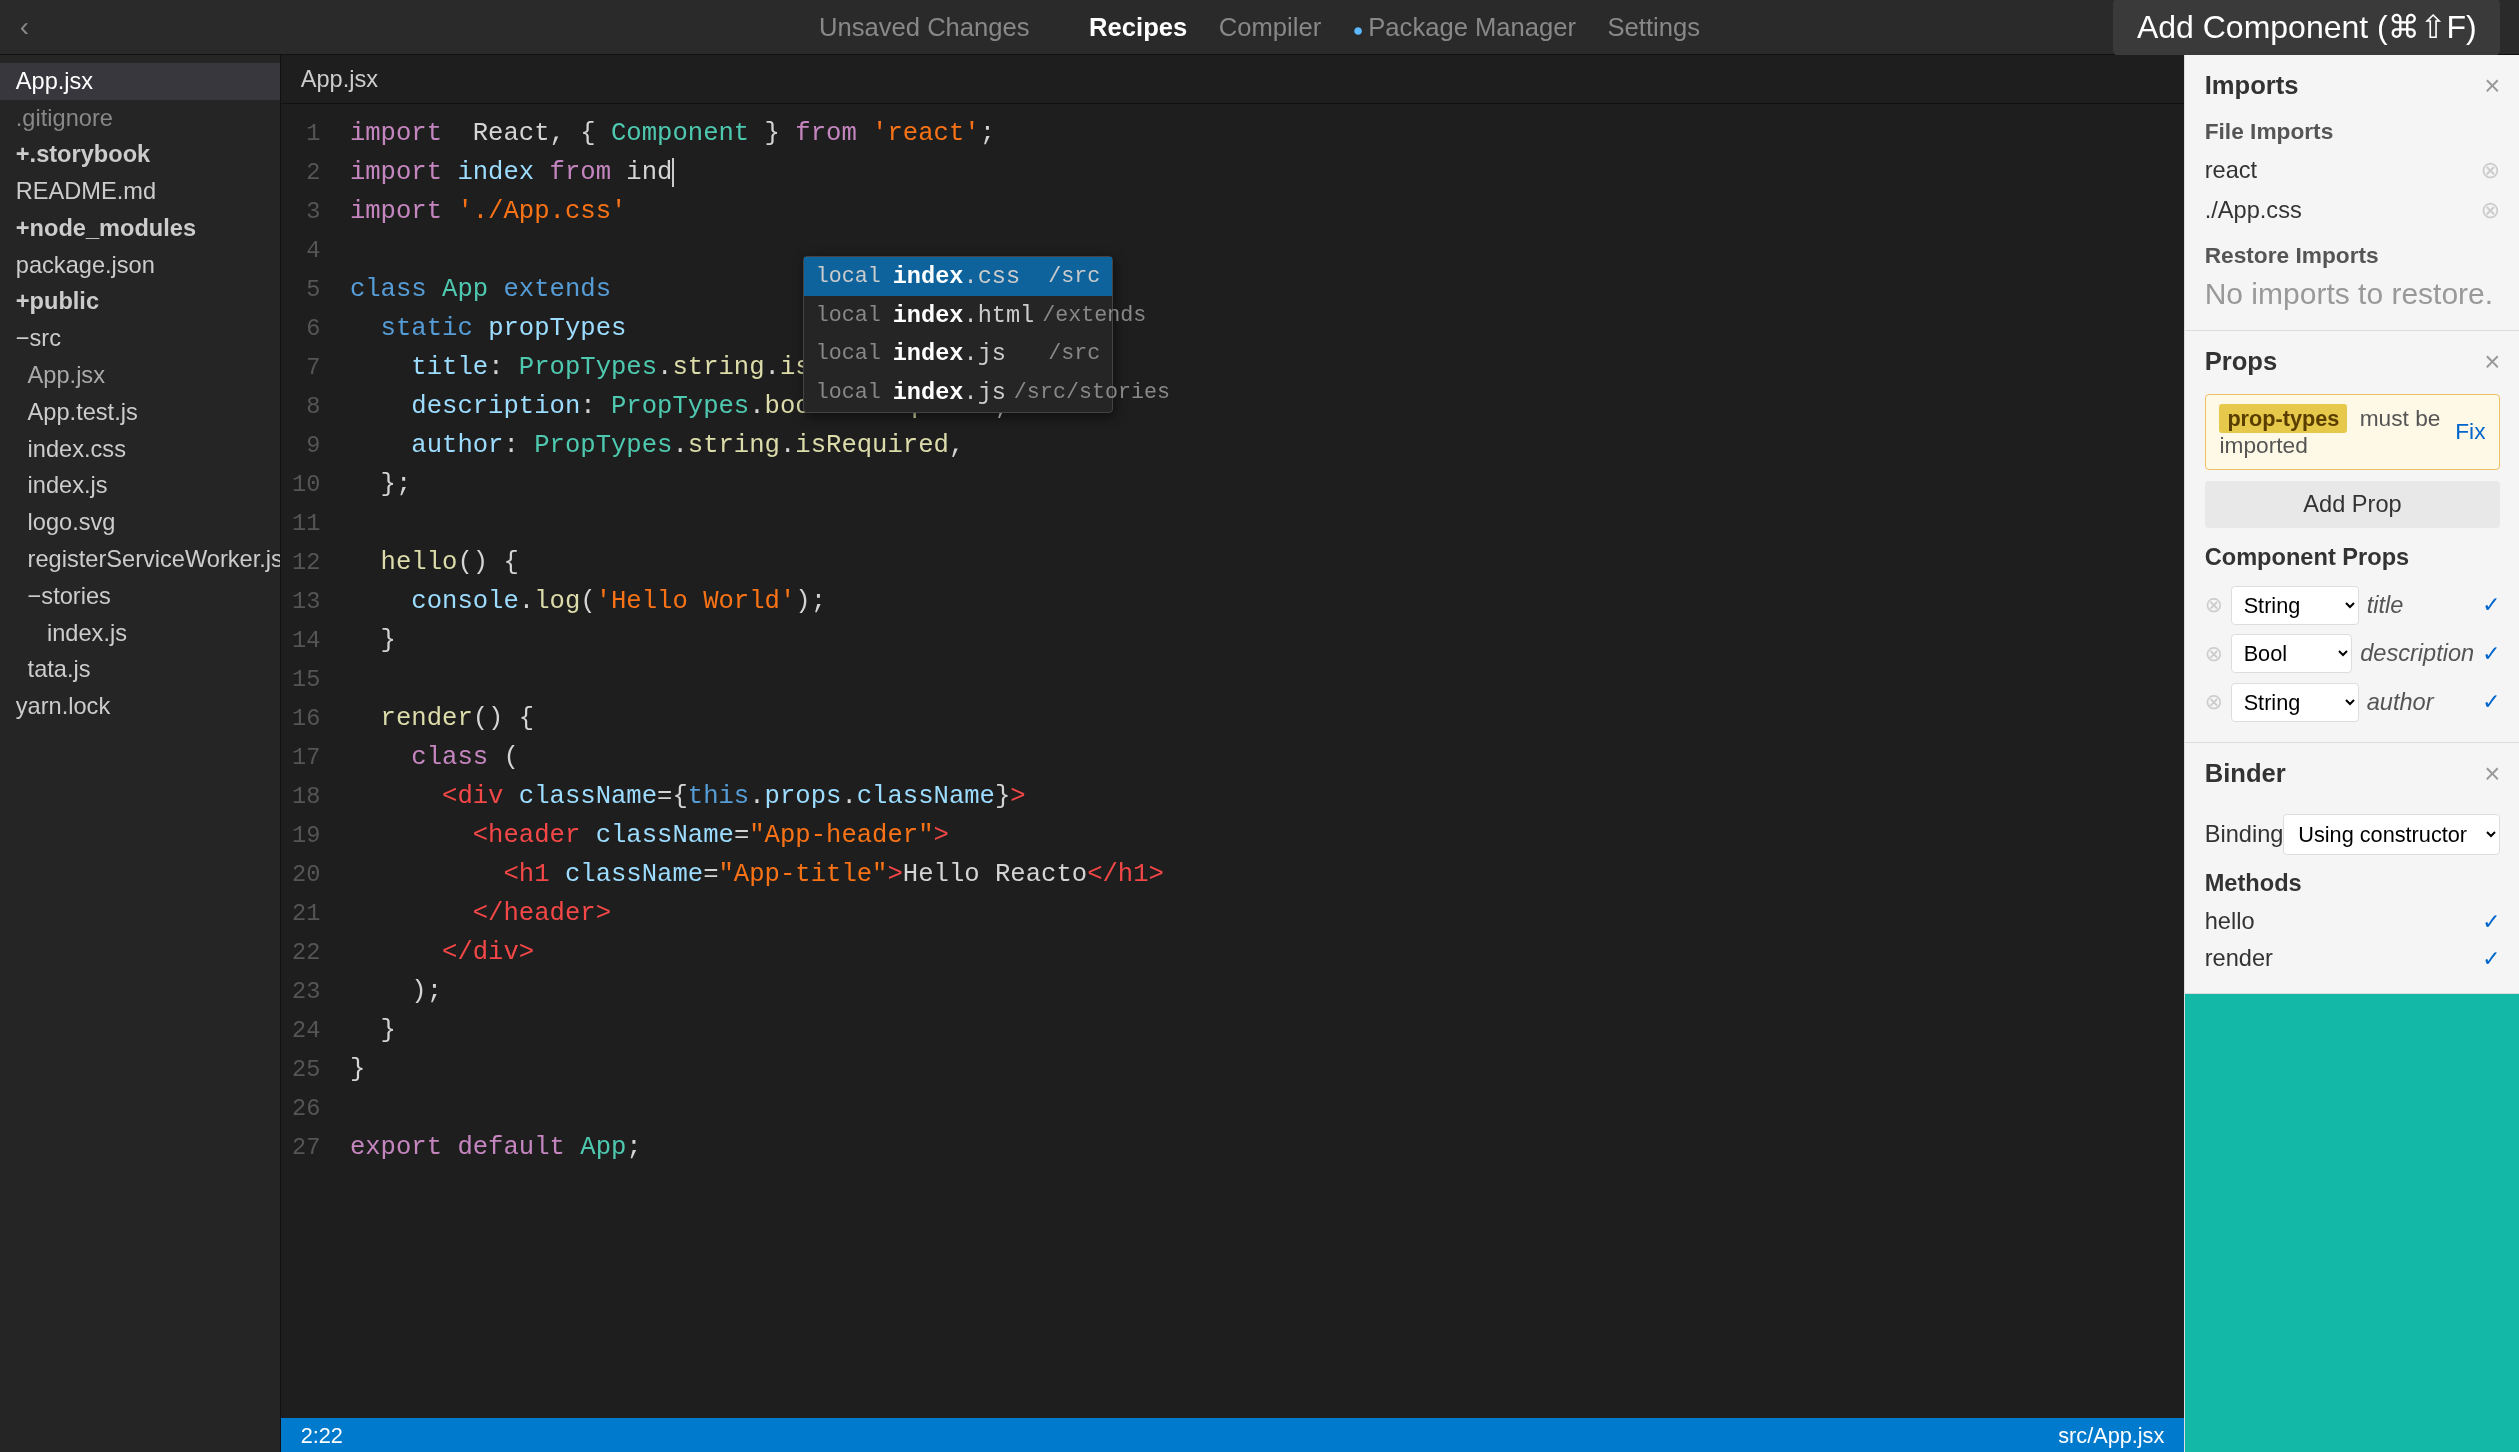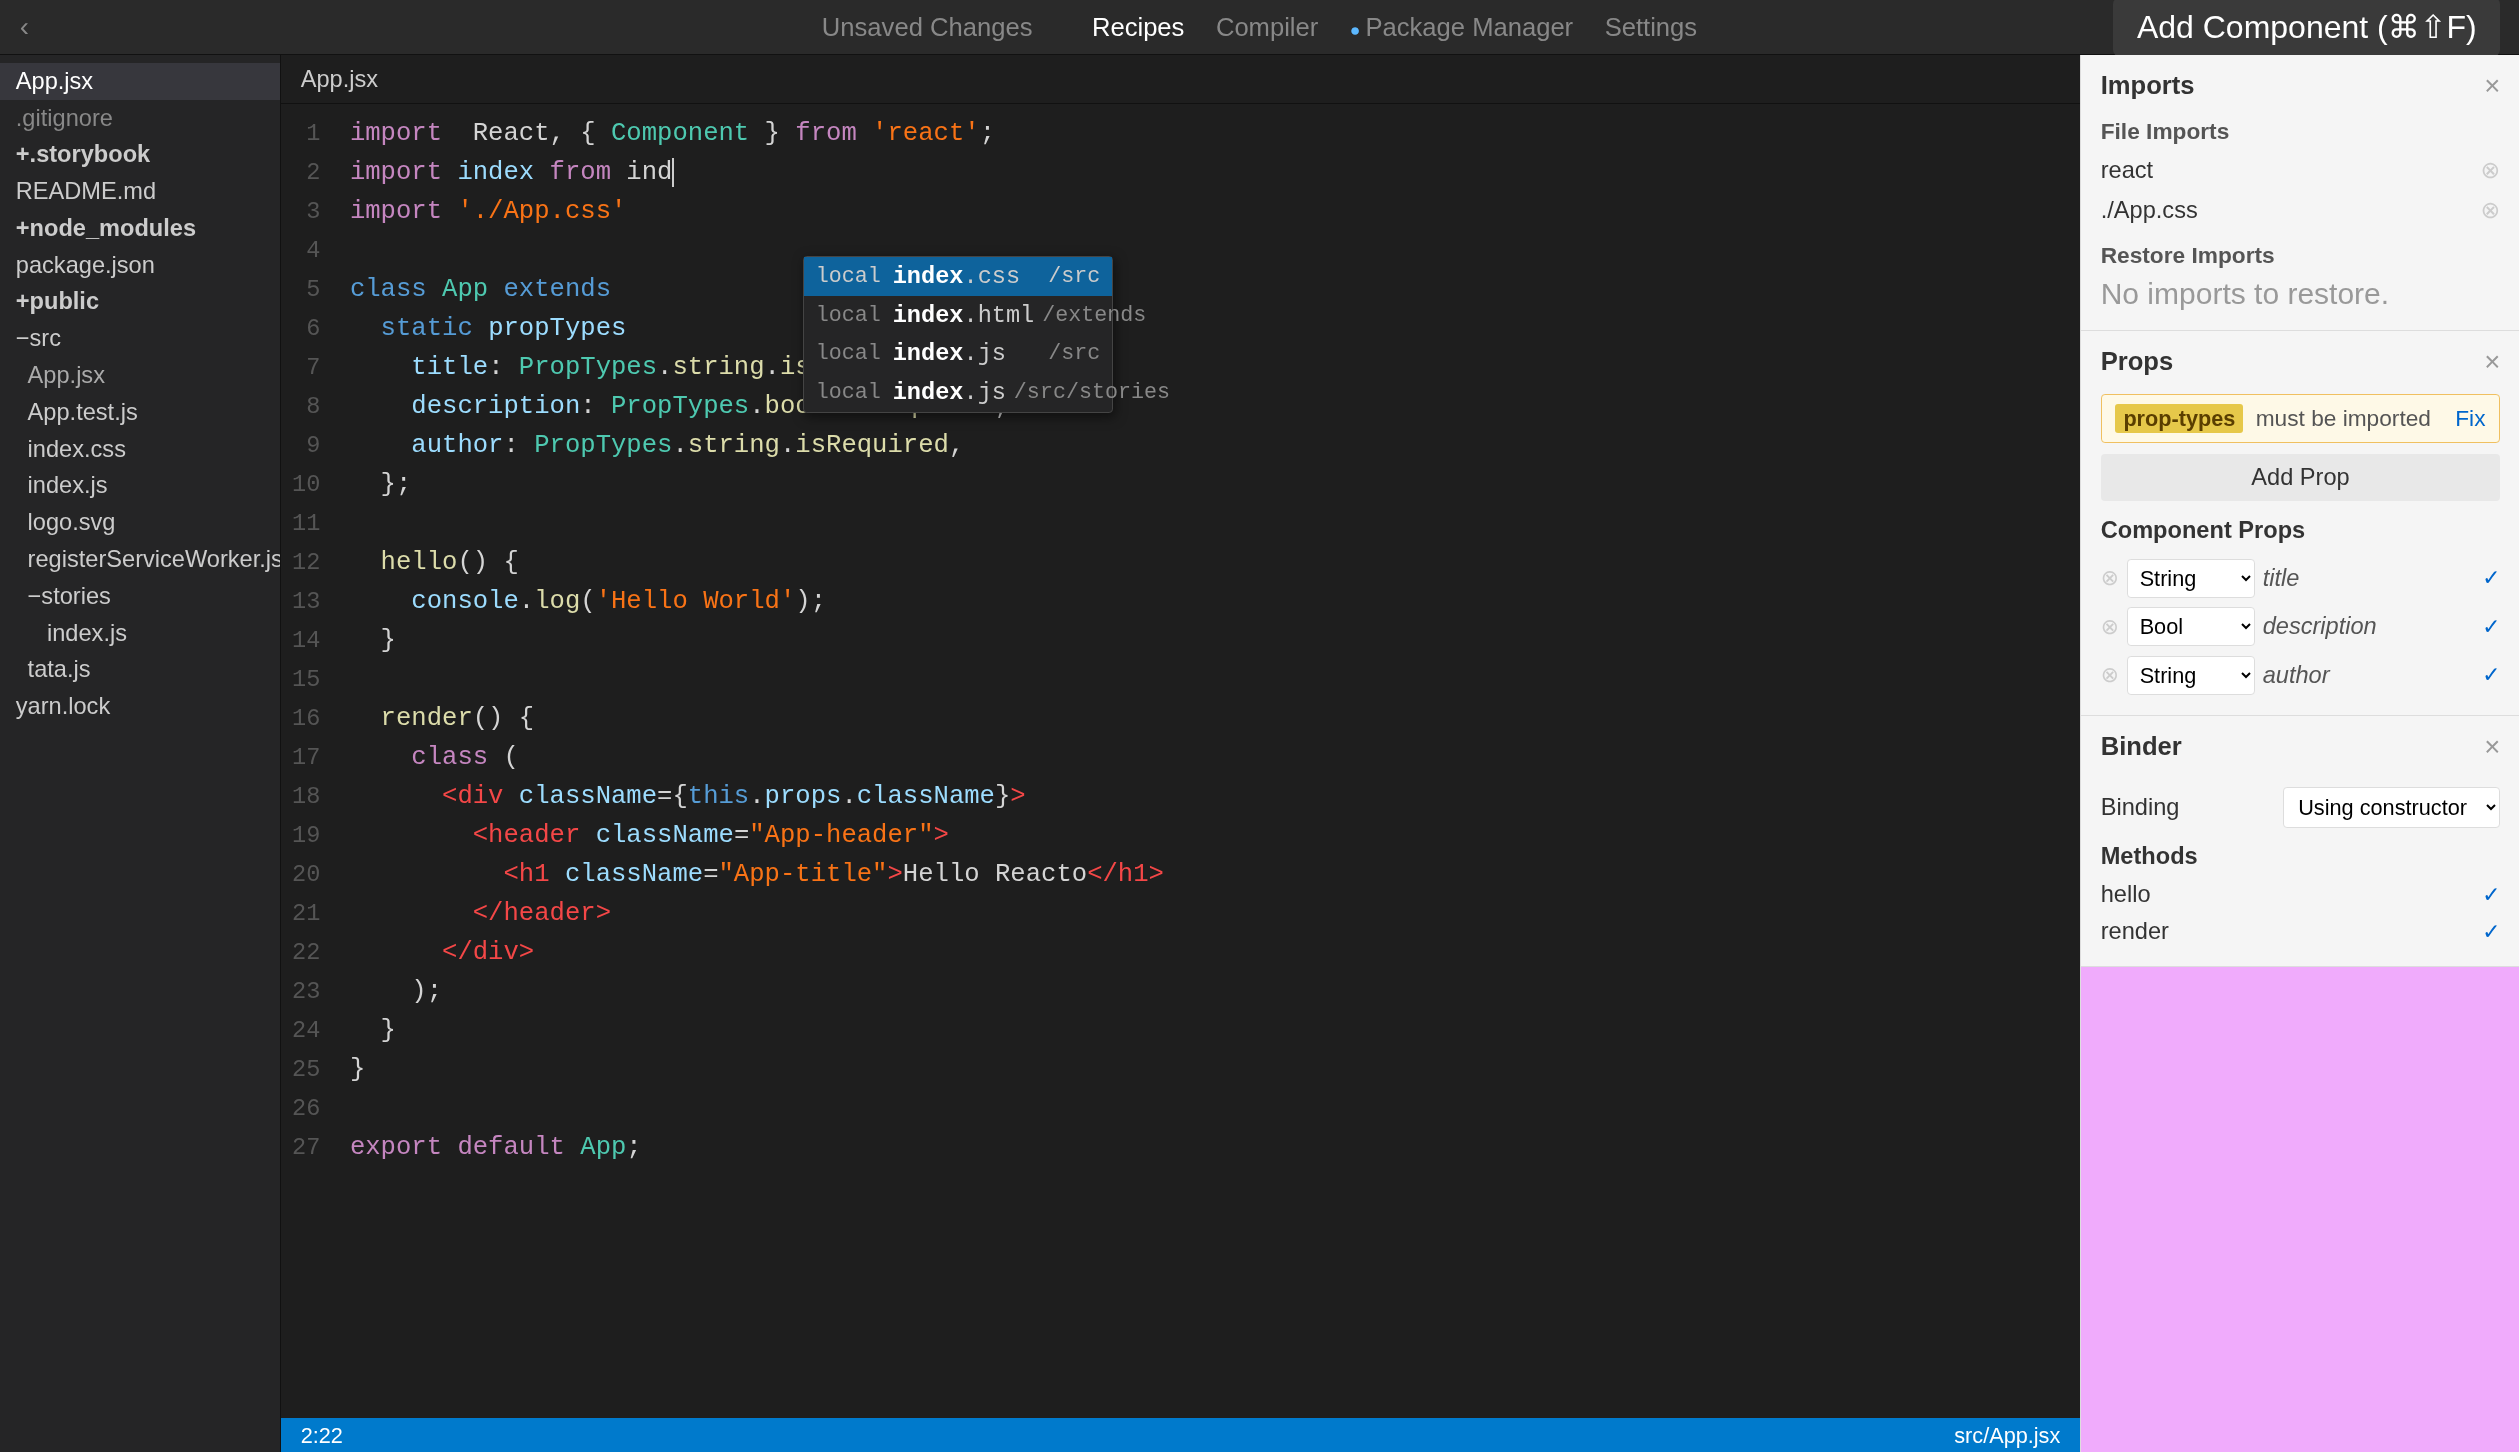--- a/index.html
+++ b/index.html
@@ -43,21 +43,21 @@
       left: 50%;
       transform: translateX(-50%);
     }
     .header-nav-item {
       color: #888;
       font-size: 25.6px;
       cursor: pointer;
     }
     .header-nav-item.active {
       color: #fff;
-      font-weight: 400;
+      font-weight: 700;
       margin-left: 28px;
     }
     .header-nav-item.unsaved {
       color: #888;
       font-size: 25.6px;
     }
     .header-nav-item.dot::before {
       content: '● ';
       color: #5cb8ff;
       font-size: 17.7px;
@@ -206,22 +206,22 @@
       align-items: center;
       justify-content: space-between;
       padding: 0 19.7px;
       font-size: 21.7px;
       color: #fff;
       flex-shrink: 0;
     }
 
     
     .right-panel {
-      width: 440px;
-      background: #f0abfc;
+      width: 336px;
+      background: #14b8a6;
       flex-shrink: 0;
       overflow-y: auto;
       display: flex;
       flex-direction: column;
       border-left: 1px solid #ddd;
     }
 
     
     .panel-section {
       border-bottom: 1px solid #ddd;

